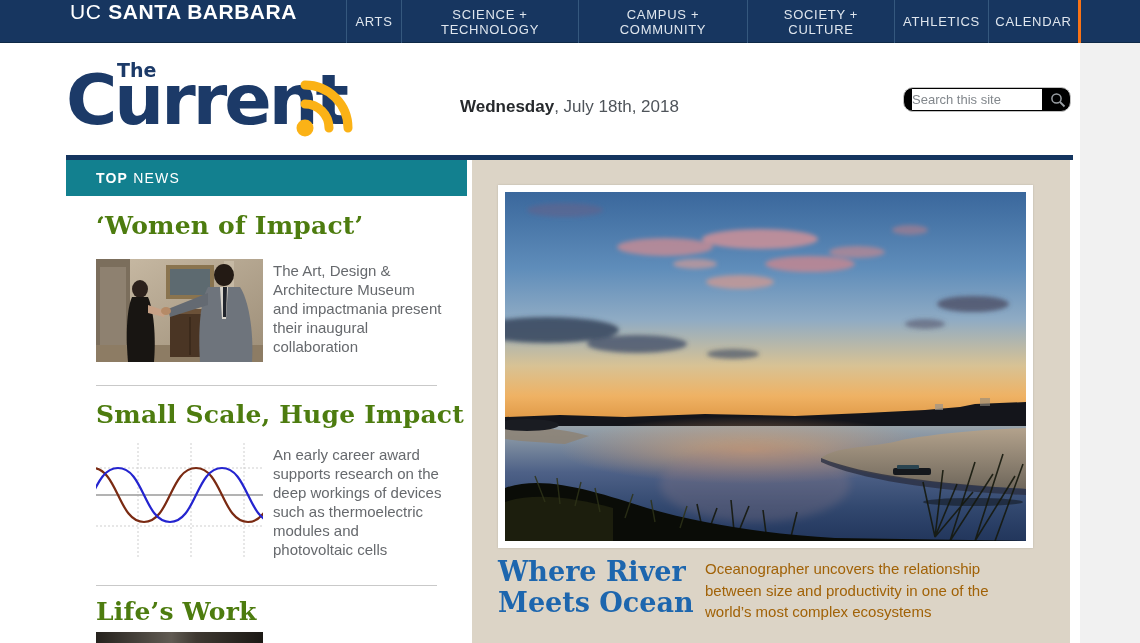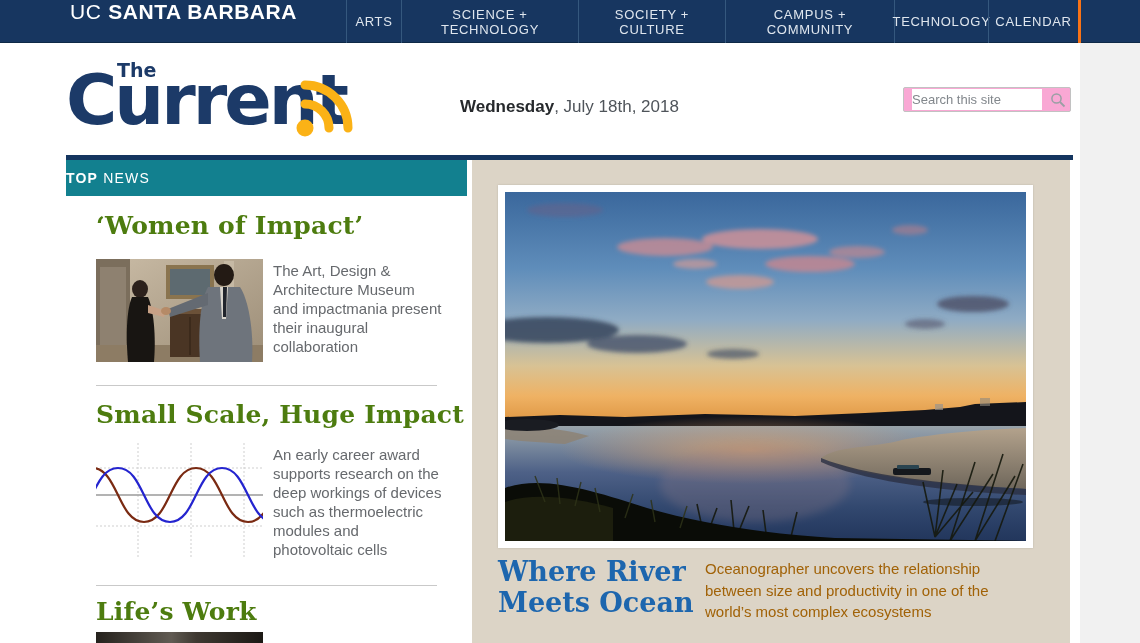--- a/index.html
+++ b/index.html
@@ -16,29 +16,29 @@
   .navitem { height:43px; display:flex; align-items:center; justify-content:center; color:#dfe6ee; font-size:13px; letter-spacing:.7px; border-left:1px solid #35587e; cursor:pointer; text-align:center; padding:4px 6px; }
   .navitem:last-child { border-right:3px solid #f97316; }
 
   
   .logo { position:absolute; left:66px; top:57px; width:310px; height:85px; cursor:pointer; }
   .logo .word { position:absolute; left:0; top:8px; font-family:"DejaVu Sans", sans-serif; font-weight:bold; font-size:70px; color:#1c3a68; letter-spacing:-3px; line-height:1; }
   .logo .the { position:absolute; left:51px; top:2px; font-family:"DejaVu Sans", sans-serif; font-weight:bold; font-size:19px; color:#1c3a68; letter-spacing:0;text-align:center; }
   .logo svg { position:absolute; left:226px; top:10px; }
   .dateline { position:absolute; left:460px; top:97px; font-size:17px; color:#4f545a; }
   .dateline .day { font-weight:700; color:#26292c; }
-  .searchbox { position:absolute; left:903px; top:87px; width:168px; height:25px; border:1px solid #c2c2c2; background:#f9a8d4; border-radius:2px; }
+  .searchbox { position:absolute; left:903px; top:87px; width:168px; height:25px; border:1px solid #c2c2c2; background:#000000; border-radius:10px; }
   .searchbox input { position:absolute; left:8px; top:1px; width:130px; height:21px; border:none; outline:none; font-size:13px; color:#444; font-family:"Liberation Sans", sans-serif; }
   .searchbox input::placeholder { color:#82878c; opacity:1; }
   .searchbox .mag { position:absolute; right:4px; top:4px; }
 
   .navy-rule { position:absolute; left:66px; top:155px; width:1007px; height:5px; background:#14355f; }
 
   
-  .tealbar { position:absolute; left:66px; top:160px; width:401px; height:36px; background:#12808f; color:#ffffff; font-size:14px; letter-spacing:1.2px; line-height:36px; }
+  .tealbar { position:absolute; left:66px; top:160px; width:401px; height:36px; background:#12808f; color:#ffffff; font-size:14px; letter-spacing:1.2px; line-height:36px; padding-left:30px; }
   .tealbar .b { font-weight:700; }
   .a-title { position:absolute; left:96px; font-family:"DejaVu Serif", serif; font-size:25px; color:#4d7c0f; cursor:pointer; letter-spacing:.2px; }
   .a-thumb { position:absolute; left:96px; width:167px; overflow:hidden; cursor:pointer; background:#ddd; }
   .a-text { position:absolute; left:273px; width:170px; font-size:15px; line-height:19px; color:#66696d; }
   .divider { position:absolute; left:96px; width:341px; height:1px; background:#c9c9c9; }
 
   
   .beige { position:absolute; left:472px; top:160px; width:598px; height:483px; background:#dcd4c6; }
   .photo-frame { position:absolute; left:498px; top:185px; width:535px; height:363px; background:#ffffff; box-shadow:0 0 2px rgba(0,0,0,.15); }
   .photo-frame svg { position:absolute; left:7px; top:7px; }
@@ -56,28 +56,28 @@
       <span class="uc">UC</span>
       <span class="rest">SANTA BARBARA</span>
     </div>
     <nav class="navmenu">
       <div class="navitem" style="width:55px">
           <span>ARTS</span>
         </div>
       <div class="navitem" style="width:177px">
           <span>SCIENCE + TECHNOLOGY</span>
         </div>
+      <div class="navitem" style="width:169px">
+          <span>CAMPUS + COMMUNITY</span>
+        </div>
       <div class="navitem" style="width:147px">
           <span>SOCIETY + CULTURE</span>
         </div>
-      <div class="navitem" style="width:169px">
-          <span>CAMPUS + COMMUNITY</span>
-        </div>
       <div class="navitem" style="width:94px">
-          <span>TECHNOLOGY</span>
+          <span>ATHLETICS</span>
         </div>
       <div class="navitem" style="width:93px">
           <span>CALENDAR</span>
         </div>
     </nav>
   </header>
 
   <div class="logo">
     <span class="the">The</span>
     <span class="word">Current</span>

